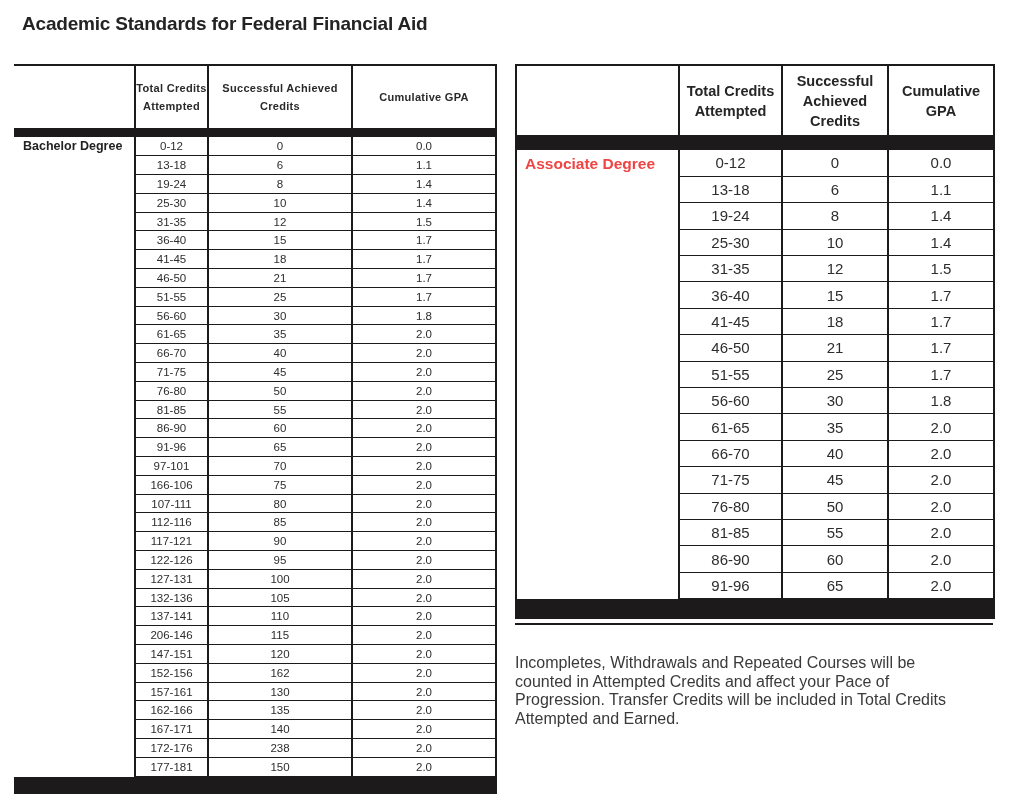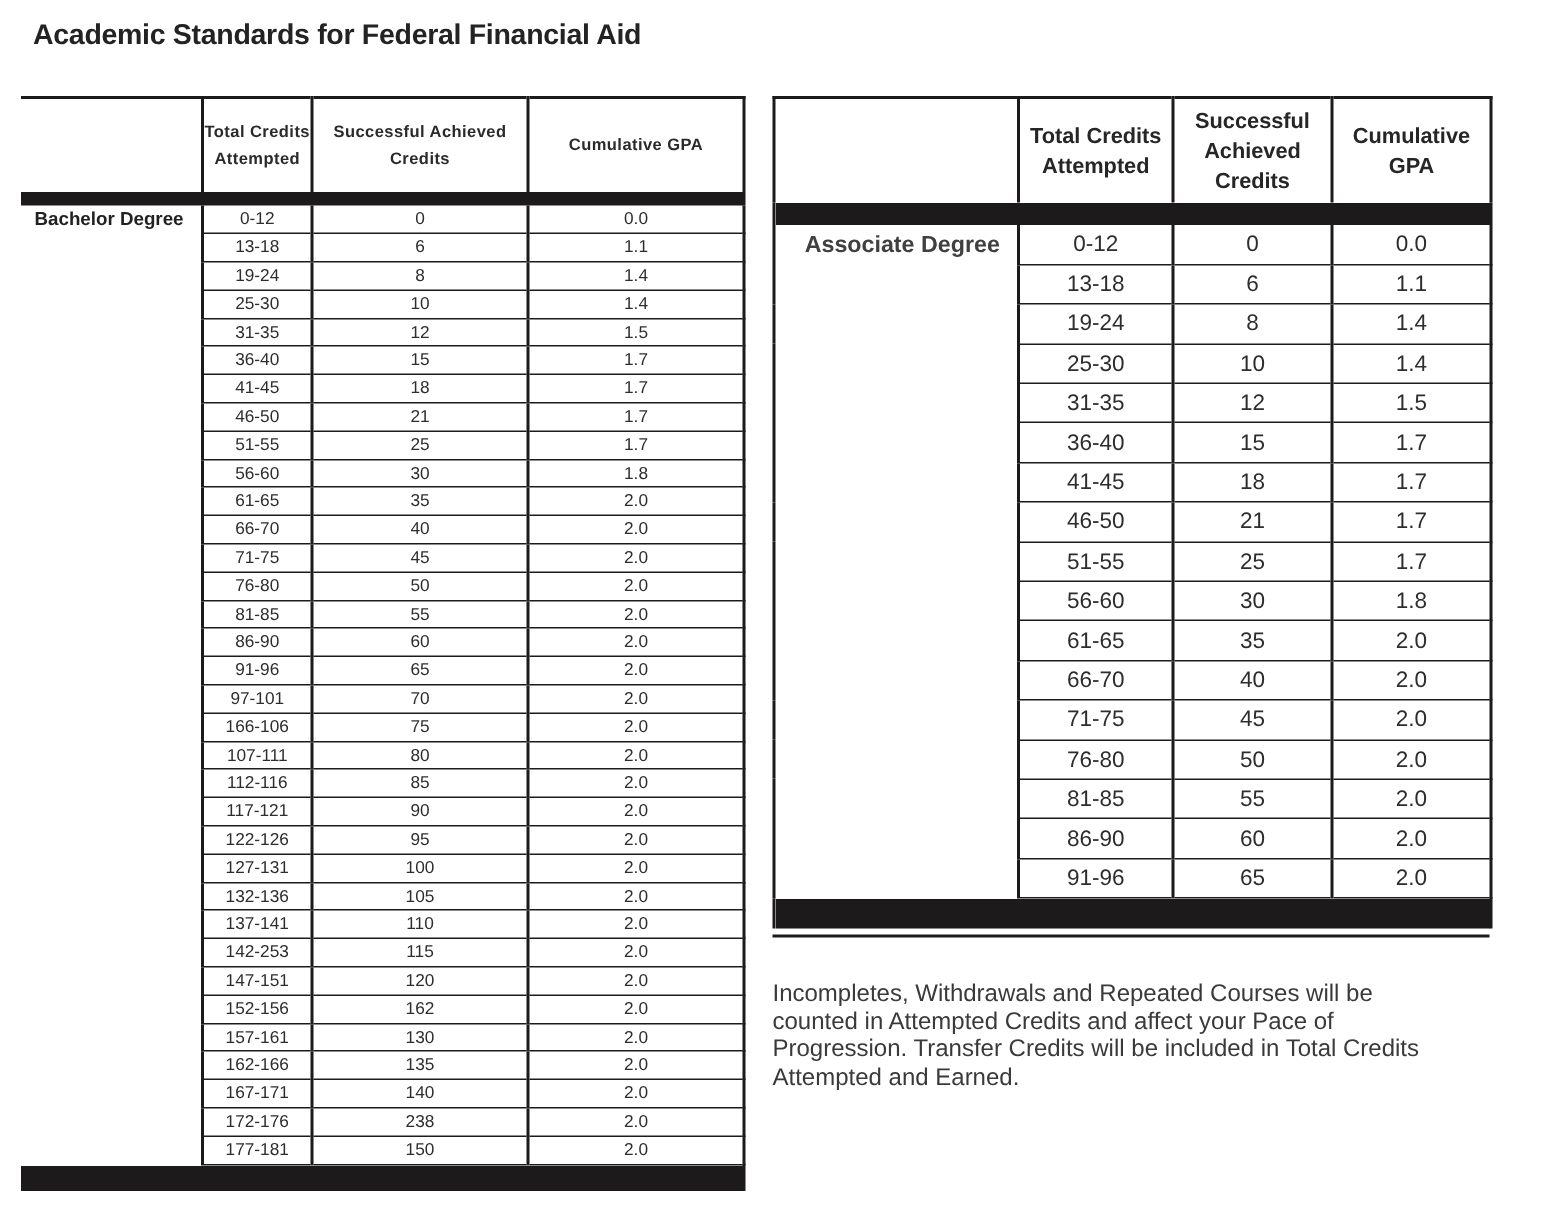--- a/index.html
+++ b/index.html
@@ -31,22 +31,22 @@
 
   
   .tbl-right { left:515px; top:64px; width:478px;
                border-top:2px solid var(--ink); border-left:2px solid var(--ink); border-right:2px solid var(--ink); }
   .tbl-right tr.hdr { height:70px; }
   .tbl-right th { font-size:14.5px; font-weight:bold; line-height:20px;
                   text-align:center; vertical-align:middle; color:#262626; }
   .tbl-right tbody tr.datarow { height:26.4px; }
   .tbl-right td.datacell { font-size:15px; text-align:center; vertical-align:middle;
                            border-bottom:1.5px solid var(--ink); }
-  .tbl-right td.lblcell { font-size:15.5px; font-weight:bold; vertical-align:top; text-align:center;
-                          padding:5px 0 0 8px; color:#404040; }
+  .tbl-right td.lblcell { font-size:15.5px; font-weight:bold; vertical-align:top; text-align:left;
+                          padding:5px 0 0 8px; color:#ef4444; }
   .tbl-right .vsep { border-left:2px solid var(--ink); }
   .tbl-right tr.bandrow td { background:var(--ink); border:none; height:15px; }
   .tbl-right tr.bandrow.bottom td { height:20px; }
 
   .right-bottom-line { position:absolute; left:515px; top:623px; width:478px; height:2px; background:var(--ink); }
 
   .footer-note {
     position:absolute; left:515px; top:642px; width:448px;
     font-size:16px; line-height:18.5px; color:#3a3a3a;margin-top:12px;
   }
@@ -200,21 +200,21 @@
         <td class="datacell vsep">132-136</td>
         <td class="datacell vsep">105</td>
         <td class="datacell vsep">2.0</td>
       </tr>
       <tr class="datarow">
         <td class="datacell vsep">137-141</td>
         <td class="datacell vsep">110</td>
         <td class="datacell vsep">2.0</td>
       </tr>
       <tr class="datarow">
-        <td class="datacell vsep">142-253</td>
+        <td class="datacell vsep">206-146</td>
         <td class="datacell vsep">115</td>
         <td class="datacell vsep">2.0</td>
       </tr>
       <tr class="datarow">
         <td class="datacell vsep">147-151</td>
         <td class="datacell vsep">120</td>
         <td class="datacell vsep">2.0</td>
       </tr>
       <tr class="datarow">
         <td class="datacell vsep">152-156</td>

